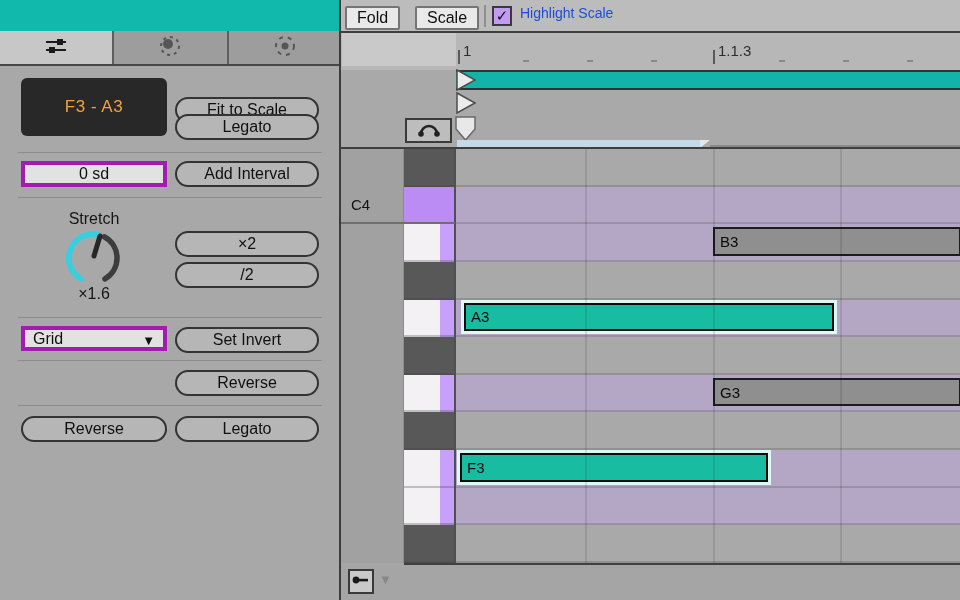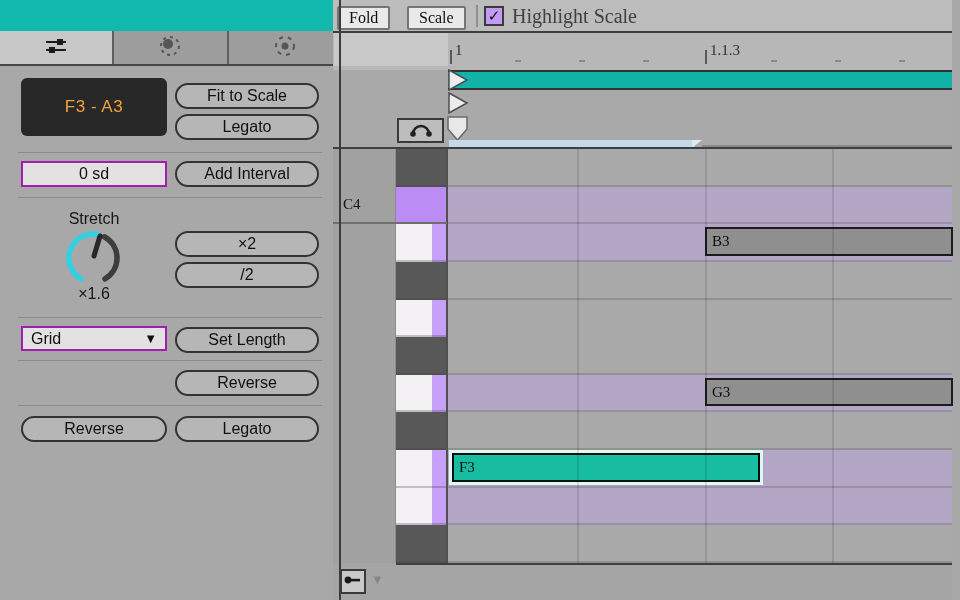--- a/index.html
+++ b/index.html
@@ -11,42 +11,42 @@
 
   
   .left-panel{position:absolute;left:0;top:0;width:341px;height:600px;background:#a8a8a8;}
   .clipbar{position:absolute;left:0;top:0;width:341px;height:31px;background:#11b9ad;}
   .tabrow{position:absolute;left:0;top:31px;width:341px;height:35px;display:flex;border-bottom:2px solid #474747;}
   .tab{flex:1;display:flex;align-items:center;justify-content:center;background:#9d9d9d;border-right:2px solid #5f5f5f;}
   .tab:last-child{border-right:none;}
   .tab.sel{background:#c7c7c7;}
   .pill{position:absolute;height:26px;border:2px solid #333;border-radius:14px;background:#b6b6b6;
         display:flex;align-items:center;justify-content:center;font-size:16px;color:#101010;cursor:default;}
-  .field{position:absolute;height:26px;border:2px solid #a21caf;background:#e2e2e2;
+  .field{position:absolute;height:26px;border:4px solid #a21caf;background:#e2e2e2;
          display:flex;align-items:center;justify-content:center;font-size:16px;color:#101010;}
   .sep{position:absolute;left:18px;width:304px;height:1px;background:#8b8b8b;}
   .range-display{position:absolute;left:21px;top:78px;width:146px;height:58px;background:#282828;border-radius:6px;
                  display:flex;align-items:center;justify-content:center;font-size:17px;color:#efa23d;letter-spacing:.5px;}
   .stretch-label{position:absolute;left:21px;top:210px;width:146px;text-align:center;font-size:16px;color:#161616;}
   .stretch-value{position:absolute;left:21px;top:285px;width:146px;text-align:center;font-size:16px;color:#161616;}
   .gridfield{justify-content:flex-start;padding-left:8px;}
   .gridfield .dd-icon{position:absolute;right:8px;top:3px;font-size:13px;color:#111;}
   .slider-fill{position:absolute;left:0;top:0;bottom:0;background:#27c2d6;}
   .slider-text{position:relative;z-index:2;}
 
   
-  .main{position:absolute;left:333px;top:0;width:619px;height:600px;background:#a9a9a9;font-family:Liberation Serif, serif;}
+  .main{position:absolute;left:341px;top:0;width:619px;height:600px;background:#a9a9a9;}
   .vdivider-panel{position:absolute;left:339px;top:0;width:2px;height:600px;background:#3c3c3c;z-index:40;}
   .topbar{position:absolute;left:0;top:0;width:619px;height:31px;background:#bcbcbc;}
   .tb-btn{position:absolute;top:6px;height:24px;border:2px solid #757575;border-radius:2px;background:#e9e9e9;
           display:flex;align-items:center;justify-content:center;font-size:16px;color:#101010;padding:0 10px;}
   .tb-div{position:absolute;left:143px;top:5px;width:2px;height:22px;background:#8f8f8f;}
   .checkbox{position:absolute;left:151px;top:6px;width:20px;height:20px;background:#c39bf5;border:2px solid #3a3a3a;
             display:flex;align-items:center;justify-content:center;font-size:15px;color:#0d0d0d;}
-  .hl-label{position:absolute;left:179px;top:5px;font-size:20px;color:#404040;}
+  .hl-label{position:absolute;left:179px;top:5px;font-size:14px;color:#1d4ed8;}
   .topbar-line{position:absolute;left:0;top:31px;width:619px;height:2px;background:#3e3e3e;}
 
   
   .ruler{position:absolute;left:0;top:33px;width:619px;height:37px;background:#b7b7b7;}
   .ruler-corner{position:absolute;left:1px;top:0;width:114px;height:33px;background:#c9c9c9;}
   .ruler-lab{position:absolute;top:9px;font-size:15px;color:#2e2e2e;}
   .ruler-ticklab{position:absolute;top:17px;width:2px;height:14px;background:#5a5a5a;}
   .ruler-tick{position:absolute;top:27px;width:6px;height:2px;background:#8a8a8a;}
   .loopbar{position:absolute;left:115px;top:70px;width:504px;height:20px;background:#12b4a9;
            border-top:2px solid #333;border-bottom:2px solid #333;}
@@ -116,21 +116,21 @@
         <span>
           <svg width="24" height="24" viewBox="0 0 24 24">
             <circle cx="12" cy="12" r="3.5" fill="#565656"></circle>
             <circle cx="12" cy="12" r="9" fill="none" stroke="#565656" stroke-width="2" stroke-dasharray="4 5"></circle>
           </svg>
         </span>
       </div>
     </div>
 
     <div class="range-display">F3 - A3</div>
-    <div class="pill" style="left:175px;top:83px;width:144px;">Fit to Scale</div>
+    <div class="pill" style="left:175px;top:97px;width:144px;">Fit to Scale</div>
     <div class="pill" style="left:175px;top:114px;width:144px;">Legato</div>
 
     <div class="sep" style="top:152px;"></div>
 
     <div class="field" style="left:21px;top:161px;width:146px;">0 sd</div>
     <div class="pill" style="left:175px;top:161px;width:144px;">Add Interval</div>
 
     <div class="sep" style="top:197px;"></div>
 
     <div class="stretch-label">Stretch</div>
@@ -142,21 +142,21 @@
     <div class="stretch-value">×1.6</div>
     <div class="pill" style="left:175px;top:231px;width:144px;">×2</div>
     <div class="pill" style="left:175px;top:262px;width:144px;">/2</div>
 
     <div class="sep" style="top:317px;"></div>
 
     <div class="field gridfield" style="left:21px;top:326px;width:146px;height:25px;">
       <span class="slider-text">Grid</span>
       <span class="dd-icon">▼</span>
     </div>
-    <div class="pill" style="left:175px;top:327px;width:144px;">Set Length</div>
+    <div class="pill" style="left:175px;top:327px;width:144px;">Set Invert</div>
 
     <div class="sep" style="top:360px;"></div>
 
     <div class="pill" style="left:175px;top:370px;width:144px;">Reverse</div>
 
     <div class="sep" style="top:405px;"></div>
 
     <div class="pill" style="left:21px;top:416px;width:146px;">Reverse</div>
     <div class="pill" style="left:175px;top:416px;width:144px;">Legato</div>
   </div>
@@ -232,20 +232,23 @@
         <div class="key black" style="top: 376.364px; height: 37.6364px;"></div>
       </div>
     <div class="keys-edge"></div>
     <div class="lanes" id="lanes">
         <div class="lane gray" style="top: 0px; height: 37.6364px;"></div>
         <div class="lane scale" style="top: 37.6364px; height: 37.6364px;"></div>
         <div class="lane scale" style="top: 75.2727px; height: 37.6364px;">
           <div class="note graynote" style="left: 257px; width: 248px;">B3</div>
         </div>
         <div class="lane gray" style="top: 112.909px; height: 37.6364px;"></div>
+        <div class="lane scale" style="top: 150.545px; height: 37.6364px;">
+          <div class="note tealnote" style="left: 8px; width: 370px;">A3</div>
+        </div>
         <div class="lane gray" style="top: 188.182px; height: 37.6364px;"></div>
         <div class="lane scale" style="top: 225.818px; height: 37.6364px;">
           <div class="note graynote" style="left: 257px; width: 248px;">G3</div>
         </div>
         <div class="lane gray" style="top: 263.455px; height: 37.6364px;"></div>
         <div class="lane scale" style="top: 301.091px; height: 37.6364px;">
           <div class="note tealnote" style="left: 4px; width: 308px;">F3</div>
         </div>
         <div class="lane scale" style="top: 338.727px; height: 37.6364px;"></div>
         <div class="lane gray" style="top: 376.364px; height: 37.6364px;"></div>

